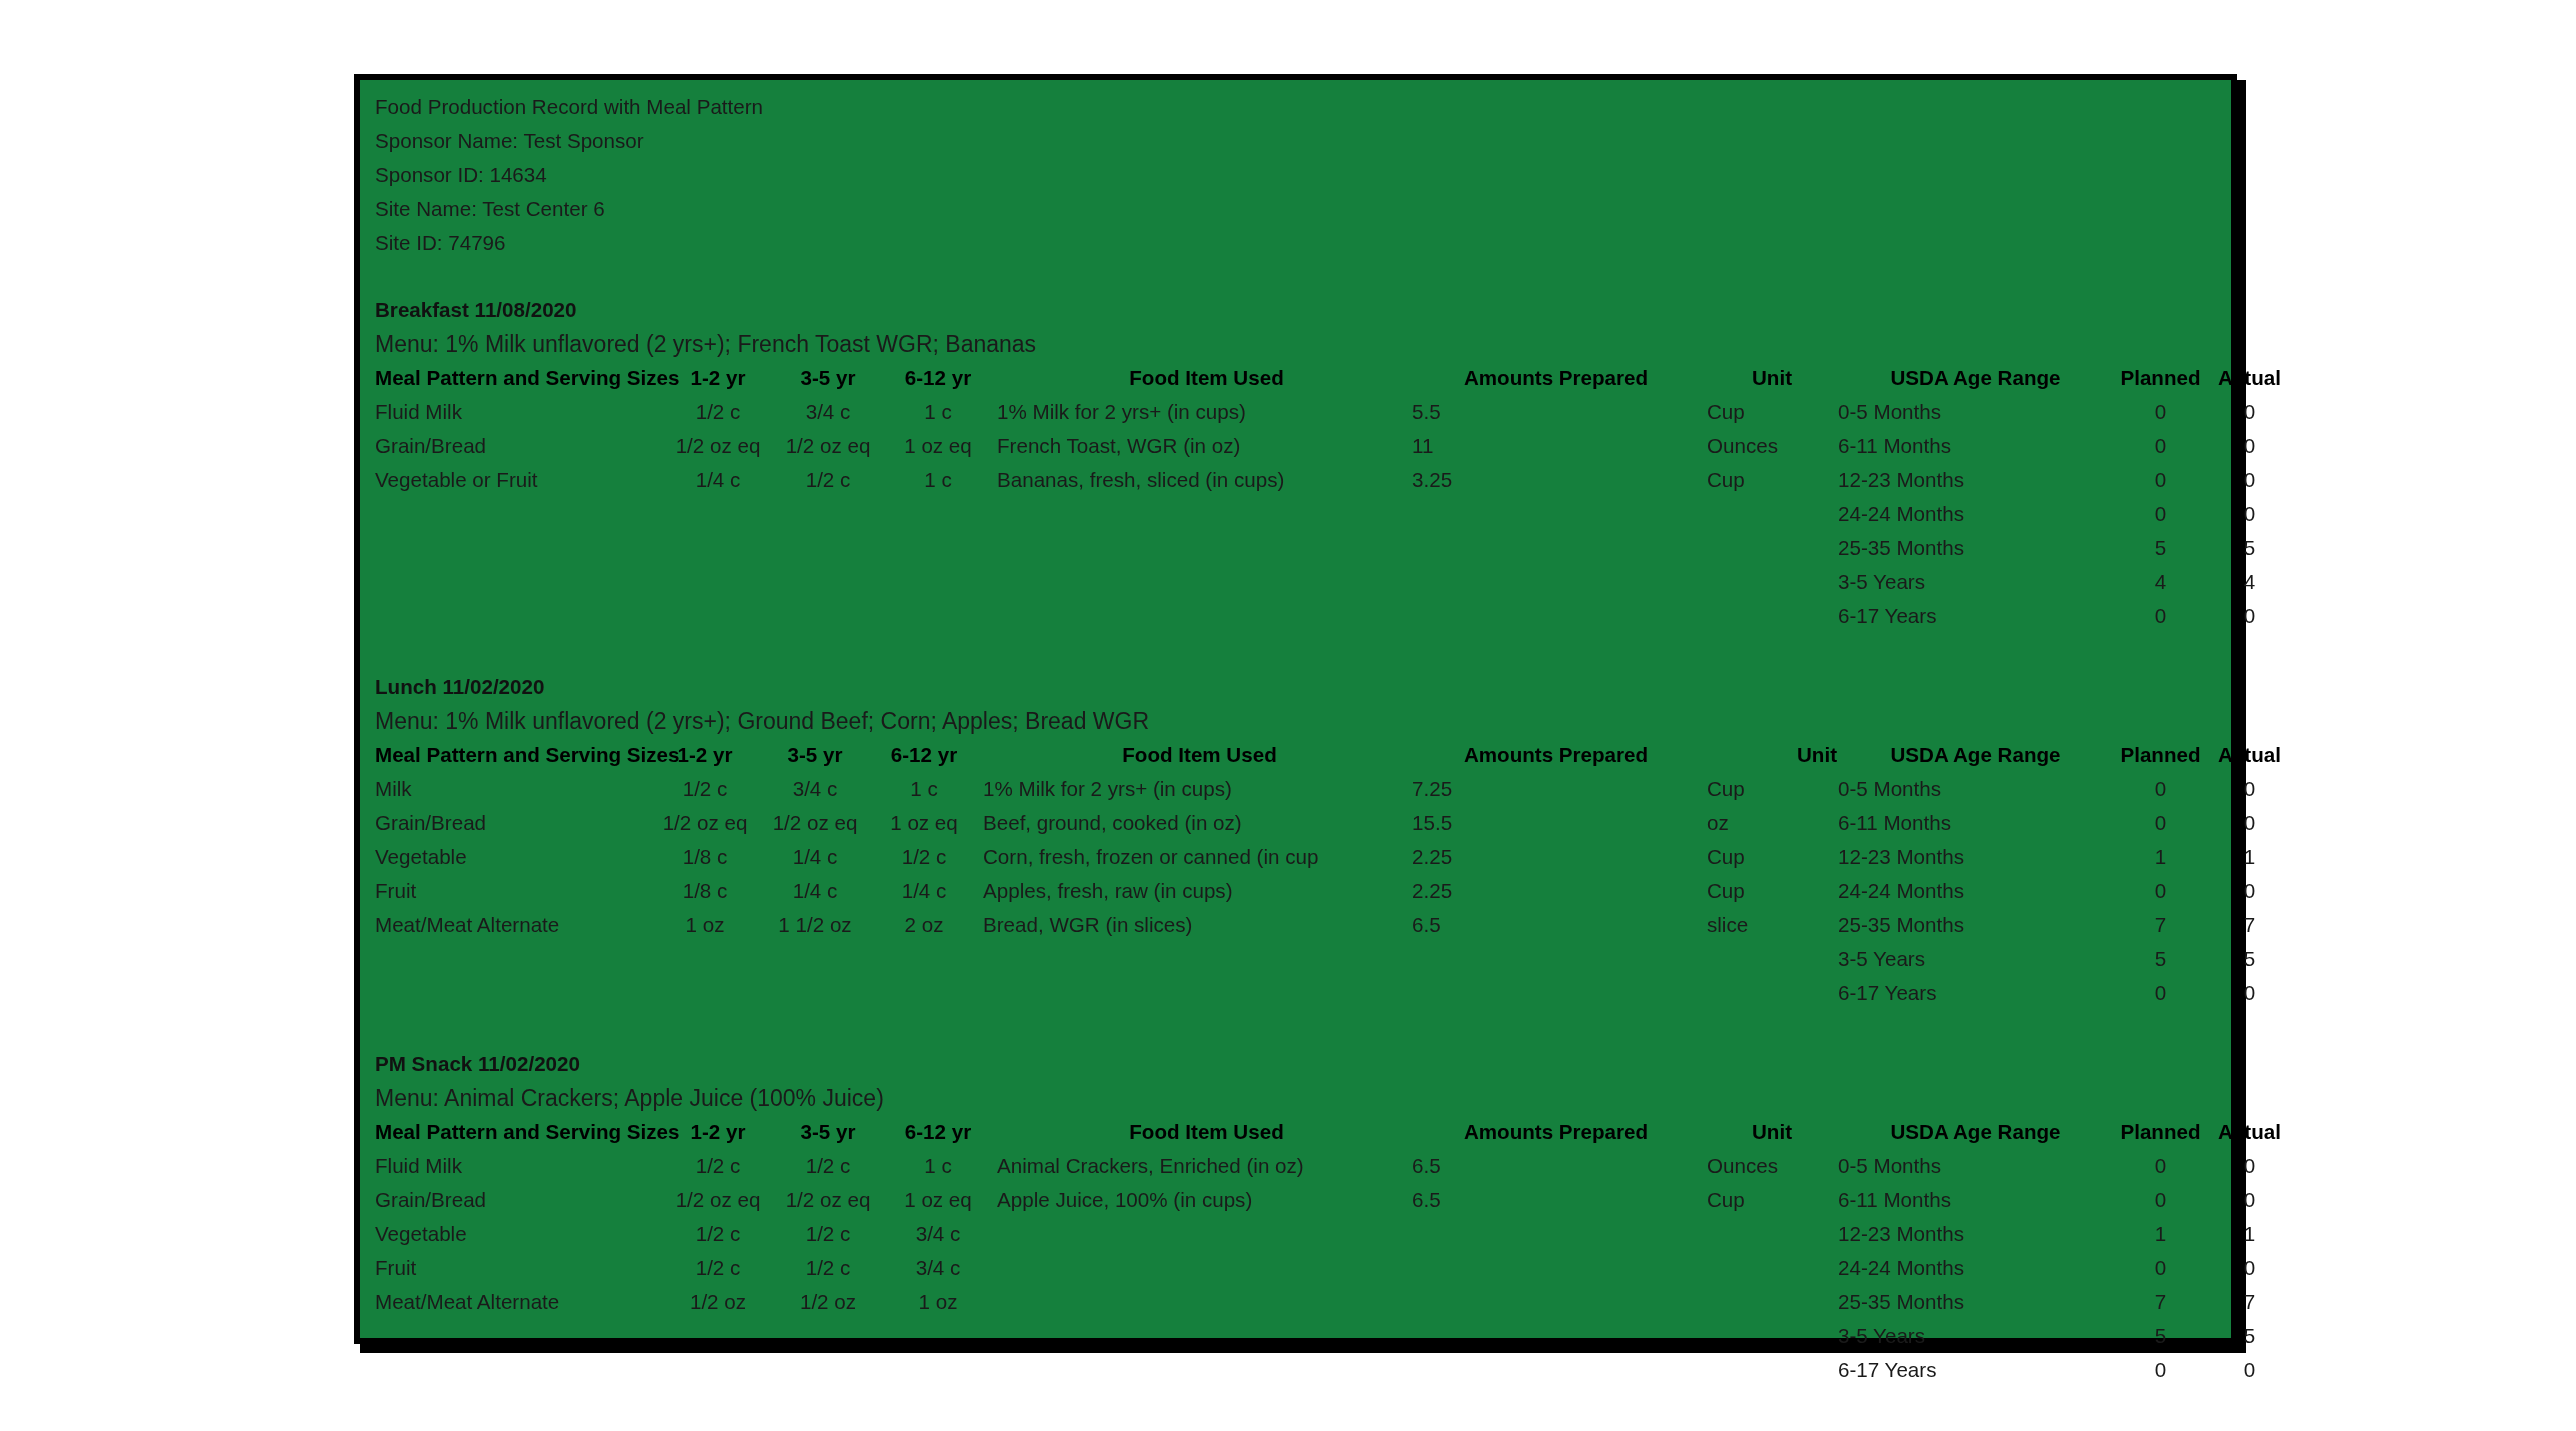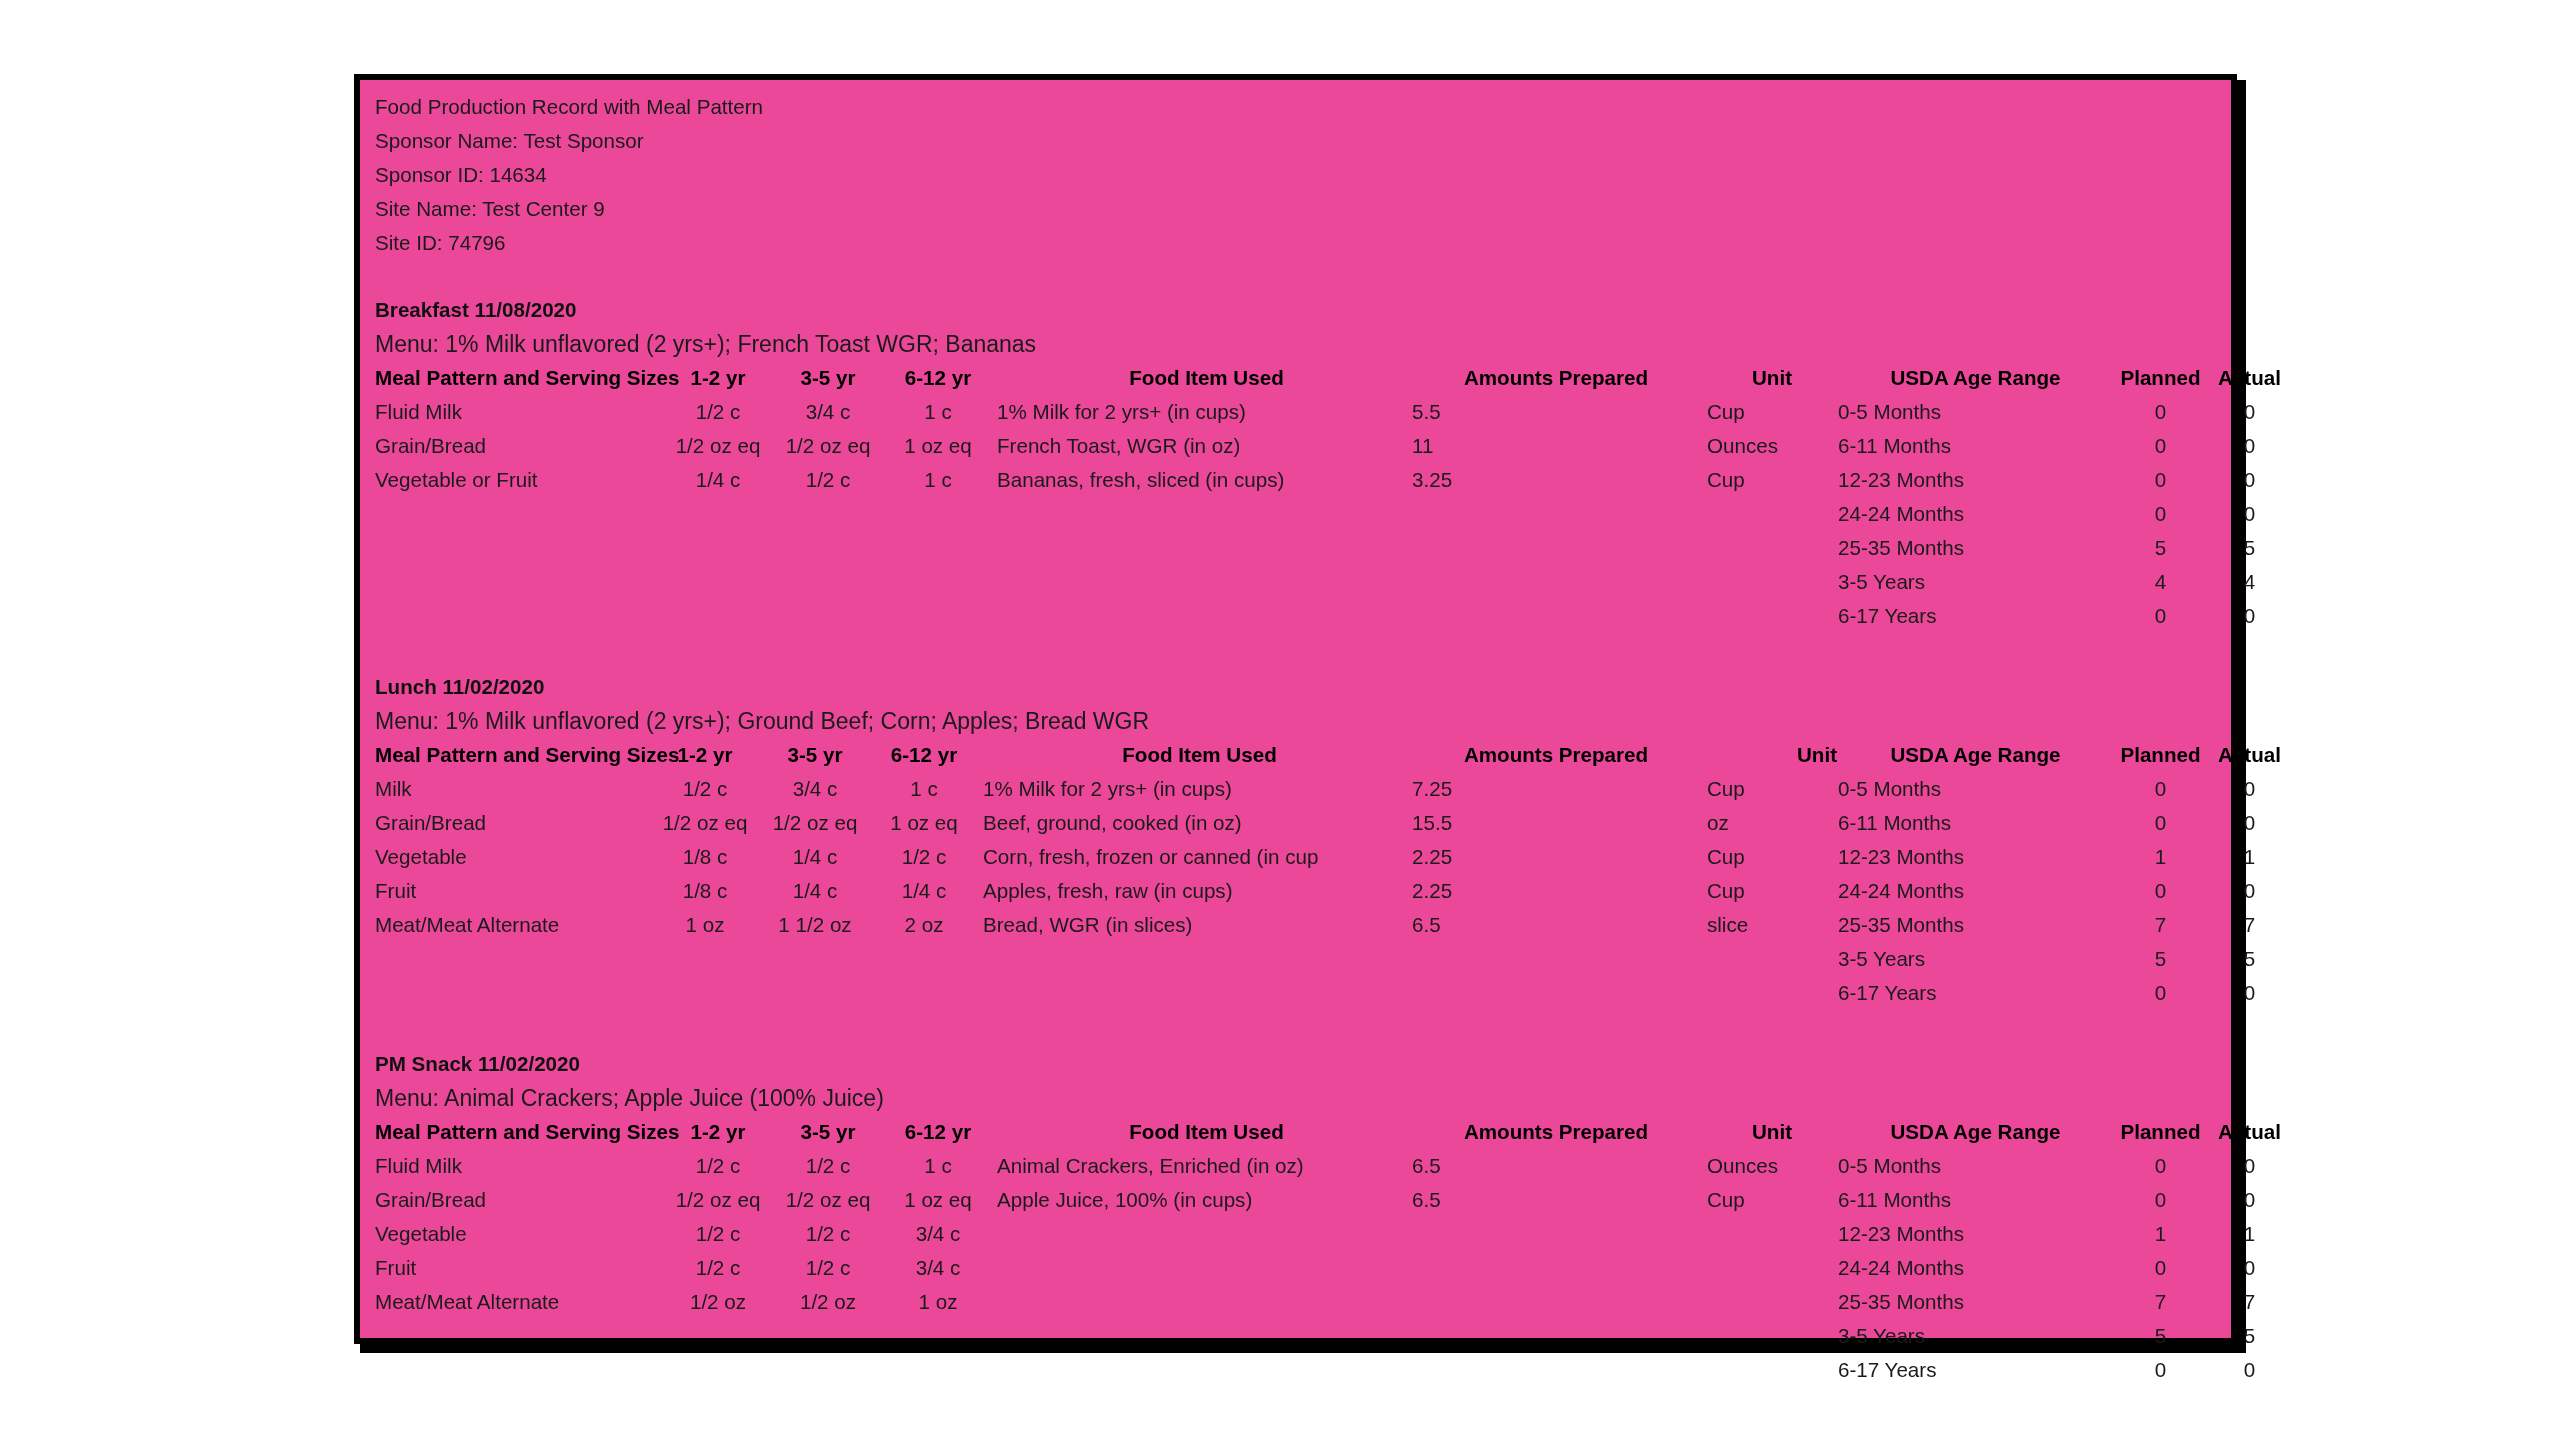--- a/index.html
+++ b/index.html
@@ -24,21 +24,21 @@
     height: 1273px;
     background: #000000;
   }
 
   .doc-frame {
     position: absolute;
     left: 354px;
     top: 74px;
     width: 1883px;
     height: 1270px;
-    background: #ec4899;
+    background: #15803d;
     border: 6.2px solid #000000;
     box-sizing: border-box;
   }
 
   .doc-body {
     position: absolute;
     left: 15px;
     top: 9.6px;
     right: 6.9px;
     bottom: 4.1px;
@@ -121,21 +121,21 @@
 <body>
 
 <div class="doc-shadow"></div>
 
 <div class="doc-frame">
   <div class="doc-body">
 
     <div class="meta-line">Food Production Record with Meal Pattern</div>
     <div class="meta-line">Sponsor Name: Test Sponsor</div>
     <div class="meta-line">Sponsor ID: 14634</div>
-    <div class="meta-line">Site Name: Test Center 9</div>
+    <div class="meta-line">Site Name: Test Center 6</div>
     <div class="meta-line">Site ID: 74796</div>
 
     <div class="spacer-block"></div>
 
     <div id="meals-container">
         <div class="meal-block">
           <div class="meal-title">Breakfast 11/08/2020</div>
           <div class="meal-menu">Menu: 1% Milk unflavored (2 yrs+); French Toast WGR; Bananas</div>
           <div class="row hdr"><div class="cell col-pattern c-left">Meal Pattern and Serving Sizes</div><div class="cell col-a1 c-center">1-2 yr</div><div class="cell col-a2 c-center">3-5 yr</div><div class="cell col-a3 c-center">6-12 yr</div><div class="cell col-food c-center">Food Item Used</div><div class="cell col-amt c-center">Amounts Prepared</div><div class="cell col-unit c-center">Unit</div><div class="cell col-age c-center">USDA Age Range</div><div class="cell col-plan c-center">Planned</div><div class="cell col-act c-center">Actual</div></div>
           <div class="row"><div class="cell col-pattern c-left">Fluid Milk</div><div class="cell col-a1 c-center">1/2 c</div><div class="cell col-a2 c-center">3/4 c</div><div class="cell col-a3 c-center">1 c</div><div class="cell col-food c-left">1% Milk for 2 yrs+ (in cups)</div><div class="cell col-amt c-right">5.5</div><div class="cell col-unit c-left">Cup</div><div class="cell col-age c-right">0-5 Months</div><div class="cell col-plan c-center">0</div><div class="cell col-act c-center">0</div></div>

